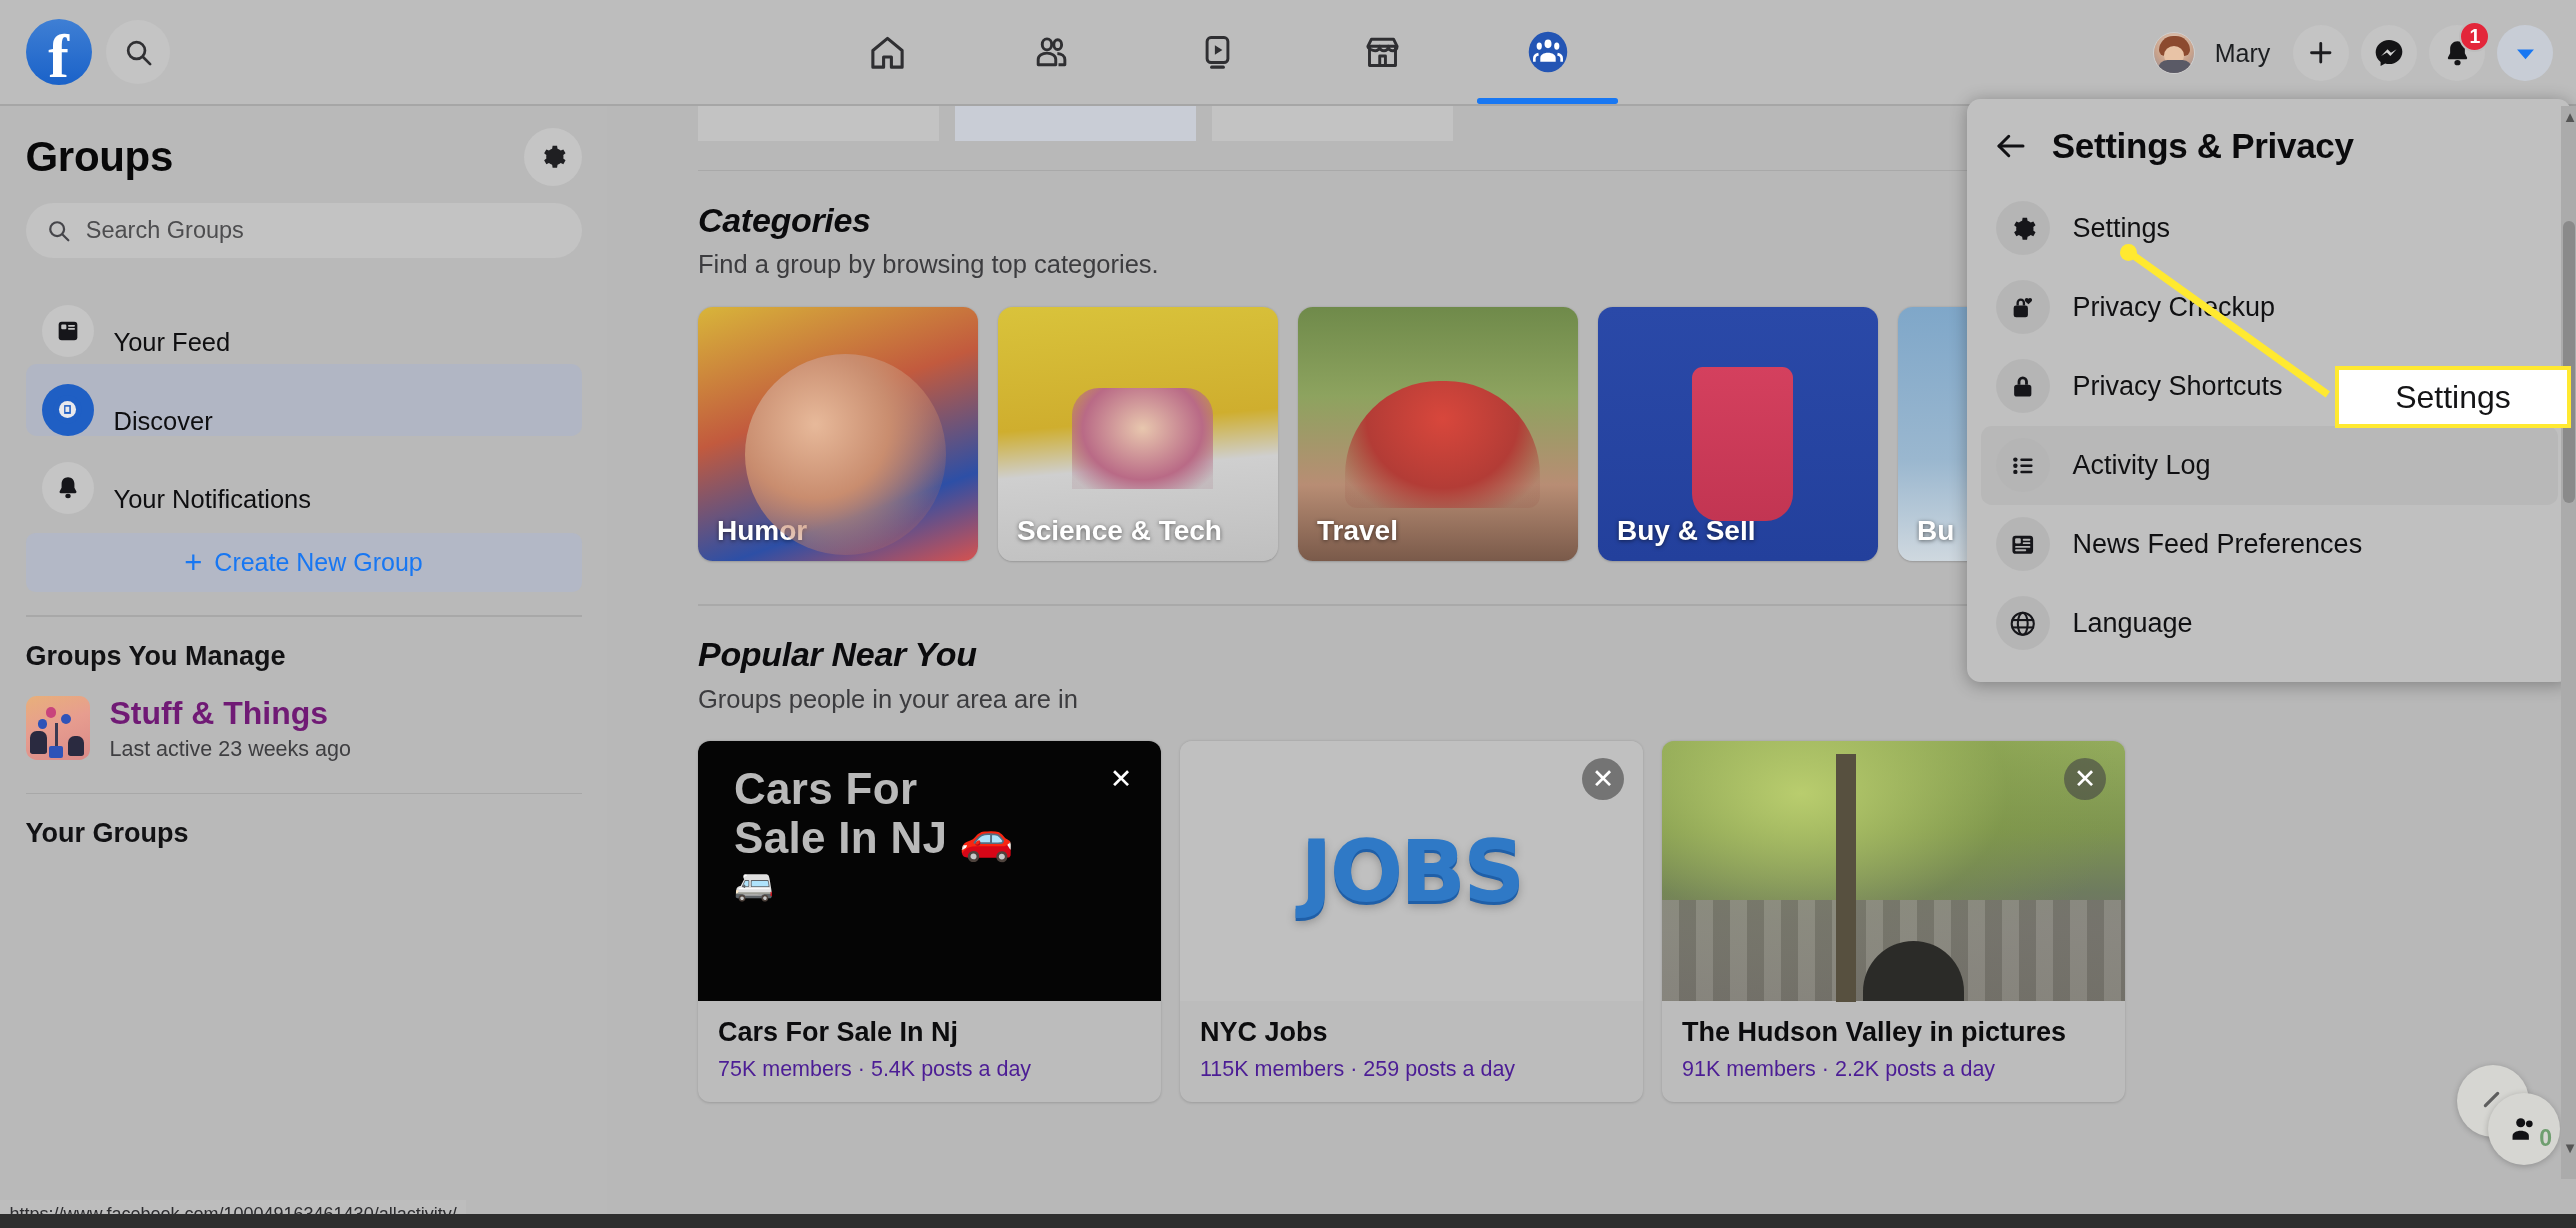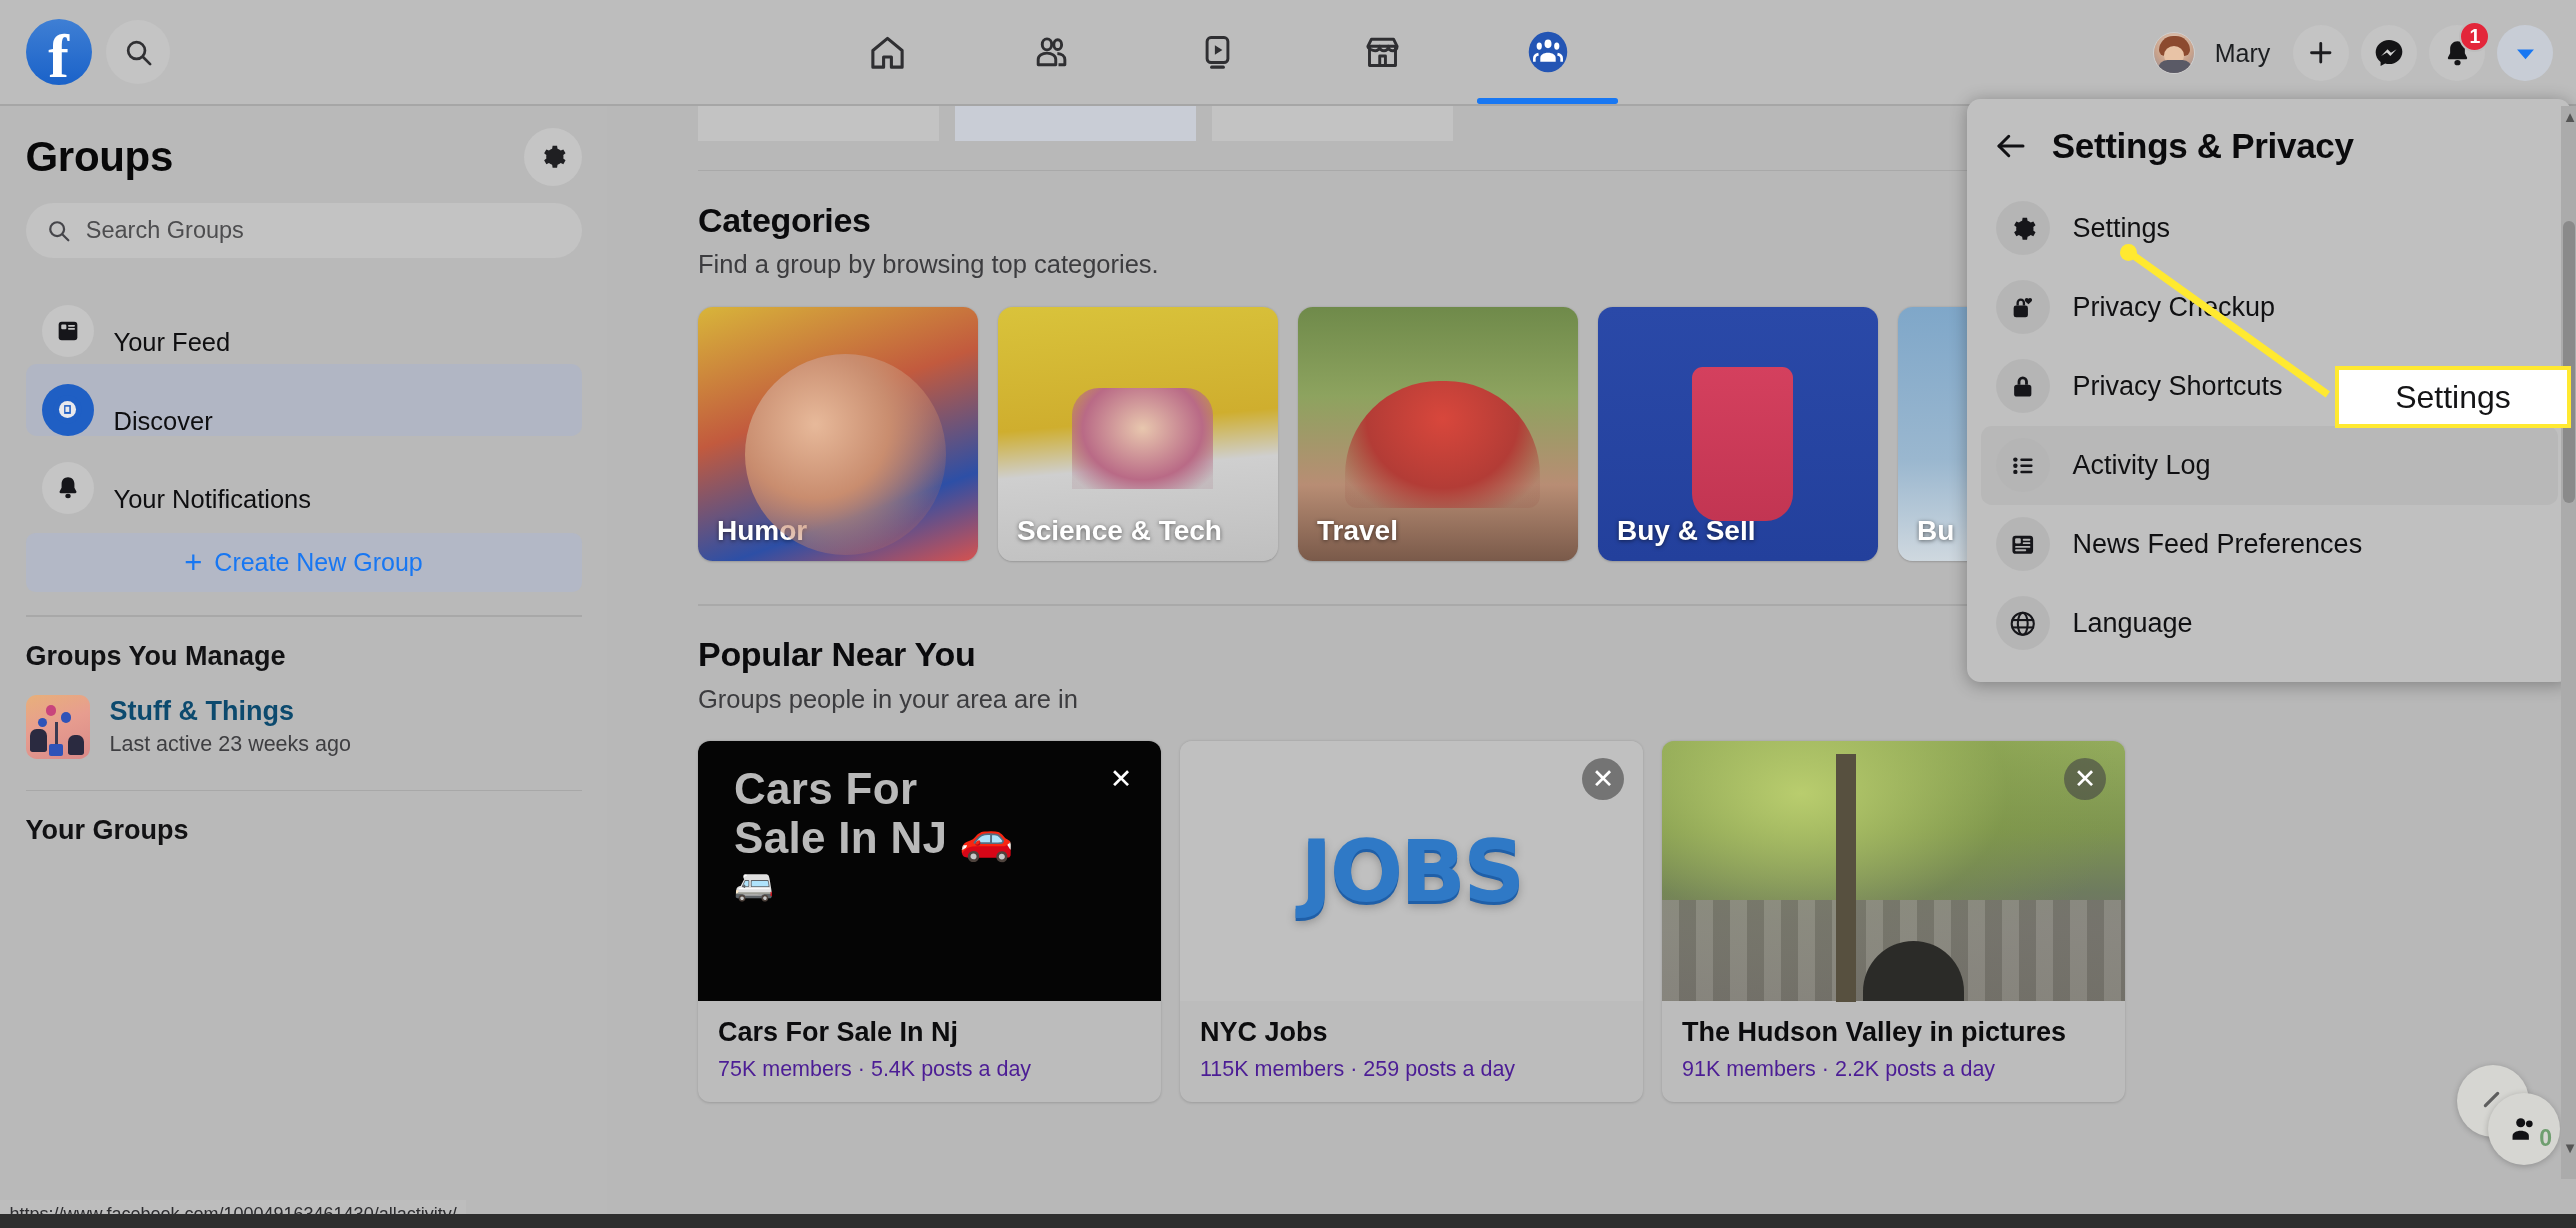--- a/index.html
+++ b/index.html
@@ -142,38 +142,38 @@
     background: linear-gradient(160deg,#e8b07a 0%,#e79d8f 45%,#d98a88 100%);
     position: relative; overflow: hidden;
   }
   .managed-thumb .f1 { position:absolute; left:20px; top:10.7px; width:10.7px; height:10.7px; border-radius:50%; background:#c8447c; }
   .managed-thumb .f2 { position:absolute; left:35px; top:17.4px; width:10.7px; height:10.7px; border-radius:50%; background:#2f53b8; }
   .managed-thumb .f3 { position:absolute; left:12px; top:23px; width:9.4px; height:9.4px; border-radius:50%; background:#2f53b8; }
   .managed-thumb .st { position:absolute; left:29.5px; top:27px; width:2.7px; height:27px; background:#3a3a52; }
   .managed-thumb .p1 { position:absolute; left:4px; bottom:6.7px; width:17.4px; height:23px; background:#2a2a40; border-radius:6.7px 6.7px 2.7px 2.7px; }
   .managed-thumb .p2 { position:absolute; right:5.4px; bottom:4px; width:16px; height:20px; background:#2a2a40; border-radius:6.7px 6.7px 2.7px 2.7px; }
   .managed-thumb .pot { position:absolute; left:23px; bottom:2.7px; width:14.8px; height:12px; background:#2f53b8; border-radius:2px; }
-  .managed-name { font-size: 27px; font-weight: 700; color: #0c4a6e; margin-bottom: 5.4px; }
+  .managed-name { font-size: 32px; font-weight: 700; color: #701a75; margin-bottom: 5.4px; }
   .managed-sub { font-size: 21.5px; color: #3e3e41; }
 
   
   #main {
     position: absolute; left: 607px; top: 106px;
     width: 1969px; height: 1123px;
     overflow: hidden;
   }
   .tabstrip {
     position: absolute; left: 91px; top: -6.7px;
     display: flex; gap: 16px;
   }
   .tabstrip .pill { width: 241px; height: 42px; background: #c3c3c3; border-radius: 6.7px 6.7px 0 0; }
   .tabstrip .pill.sel { background: #c9cdd6; }
 
   .sec-hd { padding: 0 91px; }
-  .sec-h1 { font-size: 34px; font-weight: 700; color: #0b0b0d; letter-spacing: -0.3px; }
+  .sec-h1 { font-size: 34px; font-weight: 700; color: #0b0b0d; letter-spacing: -0.3px; font-style: italic; }
   .sec-h2 { font-size: 25.5px; color: #3c3c3f; margin-top: 10.7px; }
   .divider-line { height: 1.3px; background: #a9a9a9; margin: 0 91px; }
 
   .catrow { display: flex; gap: 20px; padding: 0 91px; margin-top: 28px; }
   .catcard {
     width: 280px; height: 254px; border-radius: 14.8px;
     position: relative; overflow: hidden; flex: none;
     box-shadow: 0 0.7px 2px rgba(0,0,0,.18);
   }
   .catcard .lbl {

